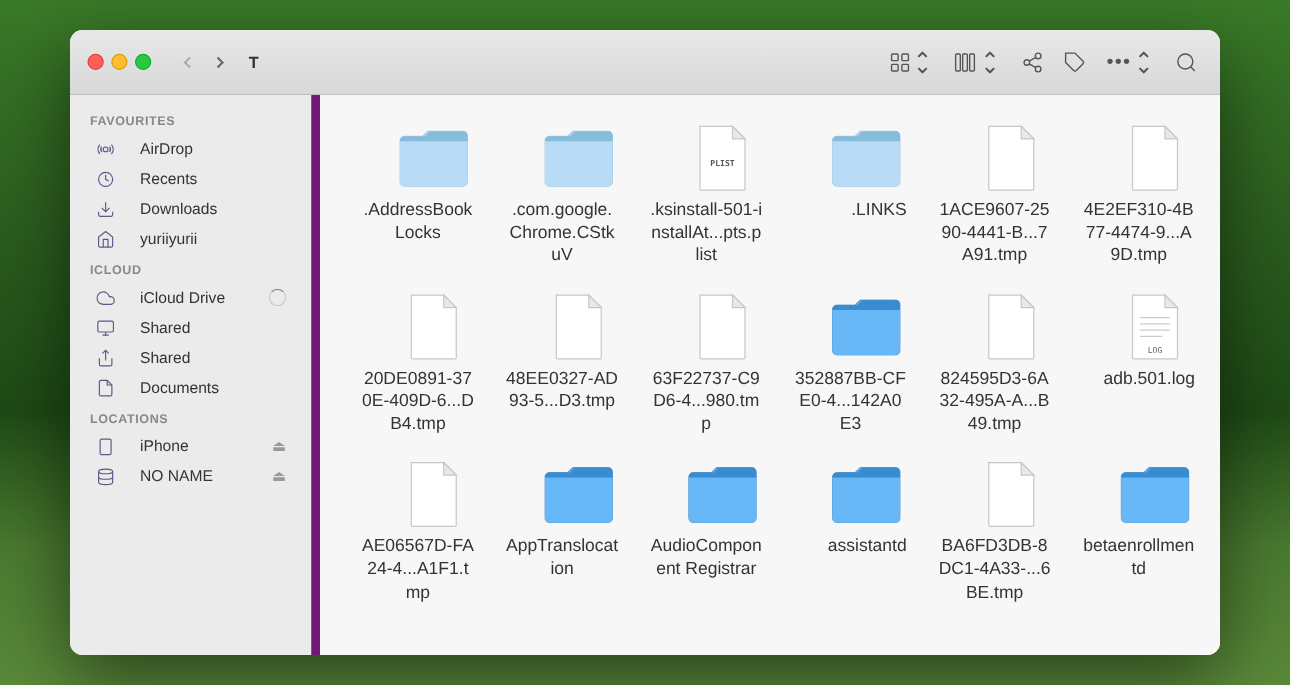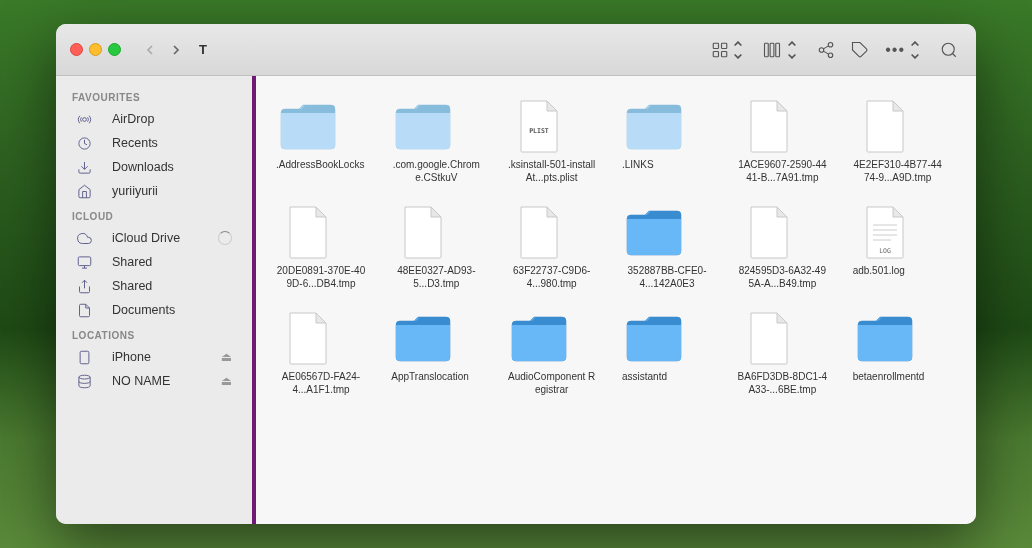--- a/index.html
+++ b/index.html
@@ -110,21 +110,21 @@
     .content-area {
       display: flex;
       flex: 1;
       overflow: hidden;
     }
 
     
     .sidebar {
       width: 200px;
       background: rgba(235, 235, 235, 0.9);
-      border-right: 4px solid #701a75;
+      border-right: 7px solid #701a75;
       overflow-y: auto;
       flex-shrink: 0;
       padding: 8px 0;
     }
     .sidebar-section-label {
       font-size: 10px;
       font-weight: 700;
       color: #888;
       text-transform: uppercase;
       letter-spacing: 0.5px;
@@ -171,36 +171,36 @@
       position: relative;
     }
     .file-grid {
       display: grid;
       grid-template-columns: repeat(6, 1fr);
       gap: 8px 4px;
     }
     .file-item {
       display: flex;
       flex-direction: column;
-      align-items: flex-start;
+      align-items: flex-end;
       padding: 6px 4px;
       border-radius: 6px;
       cursor: pointer;
       min-width: 0;
     }
     .file-icon {
       width: 64px;
       height: 56px;
       display: flex;
       align-items: center;
       justify-content: center;
       margin-bottom: 4px;
     }
     .file-name {
-      font-size: 10px;
+      font-size: 14px;
       color: #333;
       text-align: center;
       line-height: 1.3;
       word-break: break-all;
       max-width: 90px;
     }
 
     
     .file-area::-webkit-scrollbar { width: 8px; }
     .file-area::-webkit-scrollbar-track { background: transparent; }

